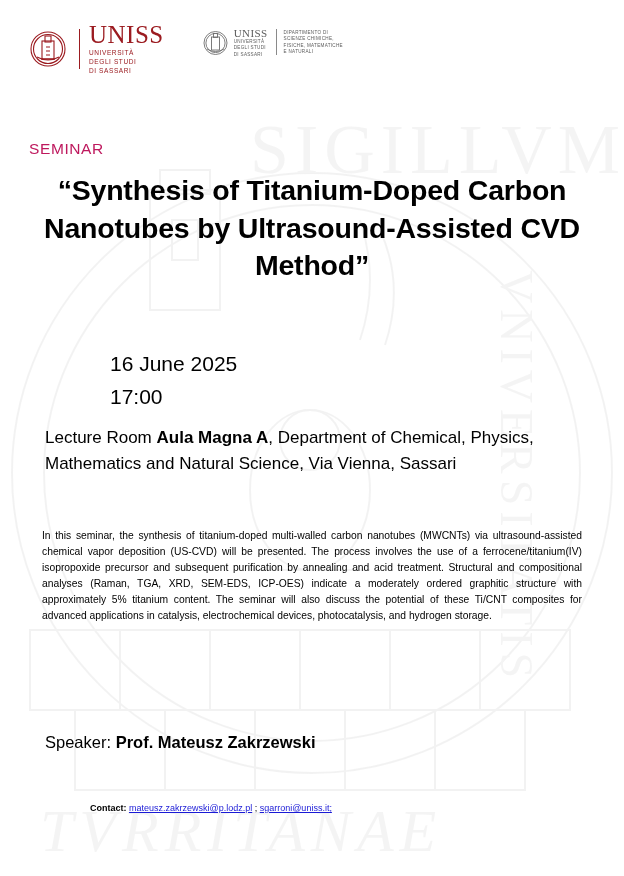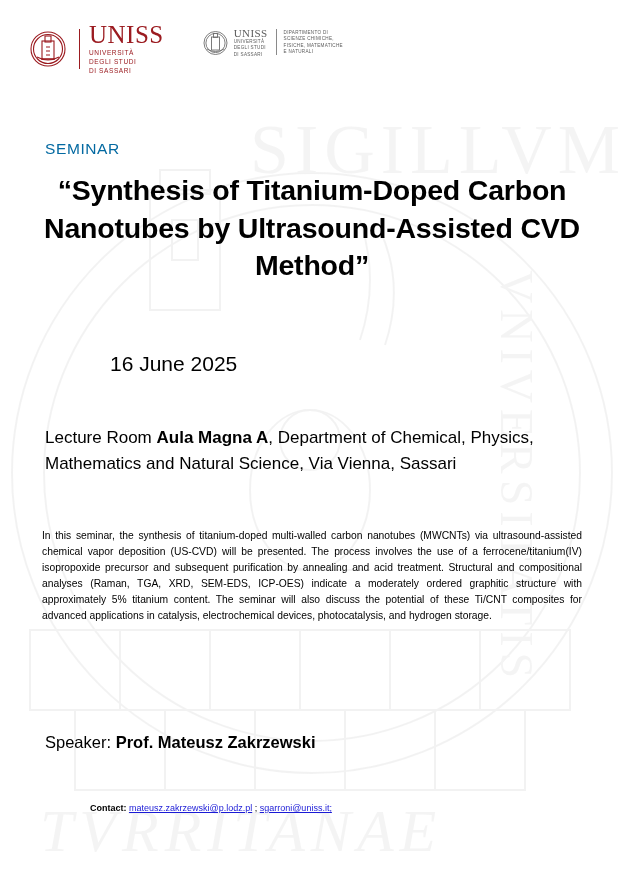--- a/index.html
+++ b/index.html
@@ -138,25 +138,25 @@
     font-size: 4.6px;
     color: #5c5c5c;
     letter-spacing: 0.3px;
     margin-top: 2px;
   }
   .logo-dept .d1 { display: block; }
 
   
   .seminar-label {
     position: absolute;
-    left: 45px;
+    left: 29px;
     top: 140px;
     font-size: 15.5px;
     letter-spacing: 0.6px;
-    color: #0369a1;
+    color: #be185d;
   }
   .title {
     position: absolute;
     left: 40px;
     top: 172px;
     width: 544px;
     text-align: center;
     font-size: 28.5px;
     font-weight: bold;
     line-height: 1.32;
@@ -304,20 +304,21 @@
       </div>
 
     </div>
 
     <div class="seminar-label">SEMINAR</div>
 
     <div class="title">“Synthesis of Titanium-Doped Carbon Nanotubes by Ultrasound-Assisted CVD Method”</div>
 
     <div class="datetime">
       <div>16 June 2025</div>
+      <div>17:00</div>
     </div>
 
     <div class="location">
       <span>Lecture Room </span><b>Aula Magna A</b><span>, Department of Chemical, Physics, Mathematics and Natural Science, Via Vienna, Sassari</span>
     </div>
 
     <div class="abstract">In this seminar, the synthesis of titanium-doped multi-walled carbon nanotubes (MWCNTs) via ultrasound-assisted chemical vapor deposition (US-CVD) will be presented. The process involves the use of a ferrocene/titanium(IV) isopropoxide precursor and subsequent purification by annealing and acid treatment. Structural and compositional analyses (Raman, TGA, XRD, SEM-EDS, ICP-OES) indicate a moderately ordered graphitic structure with approximately 5% titanium content. The seminar will also discuss the potential of these Ti/CNT composites for advanced applications in catalysis, electrochemical devices, photocatalysis, and hydrogen storage.</div>
 
     <div class="speaker">
       <span>Speaker: </span><b>Prof. Mateusz Zakrzewski</b>

